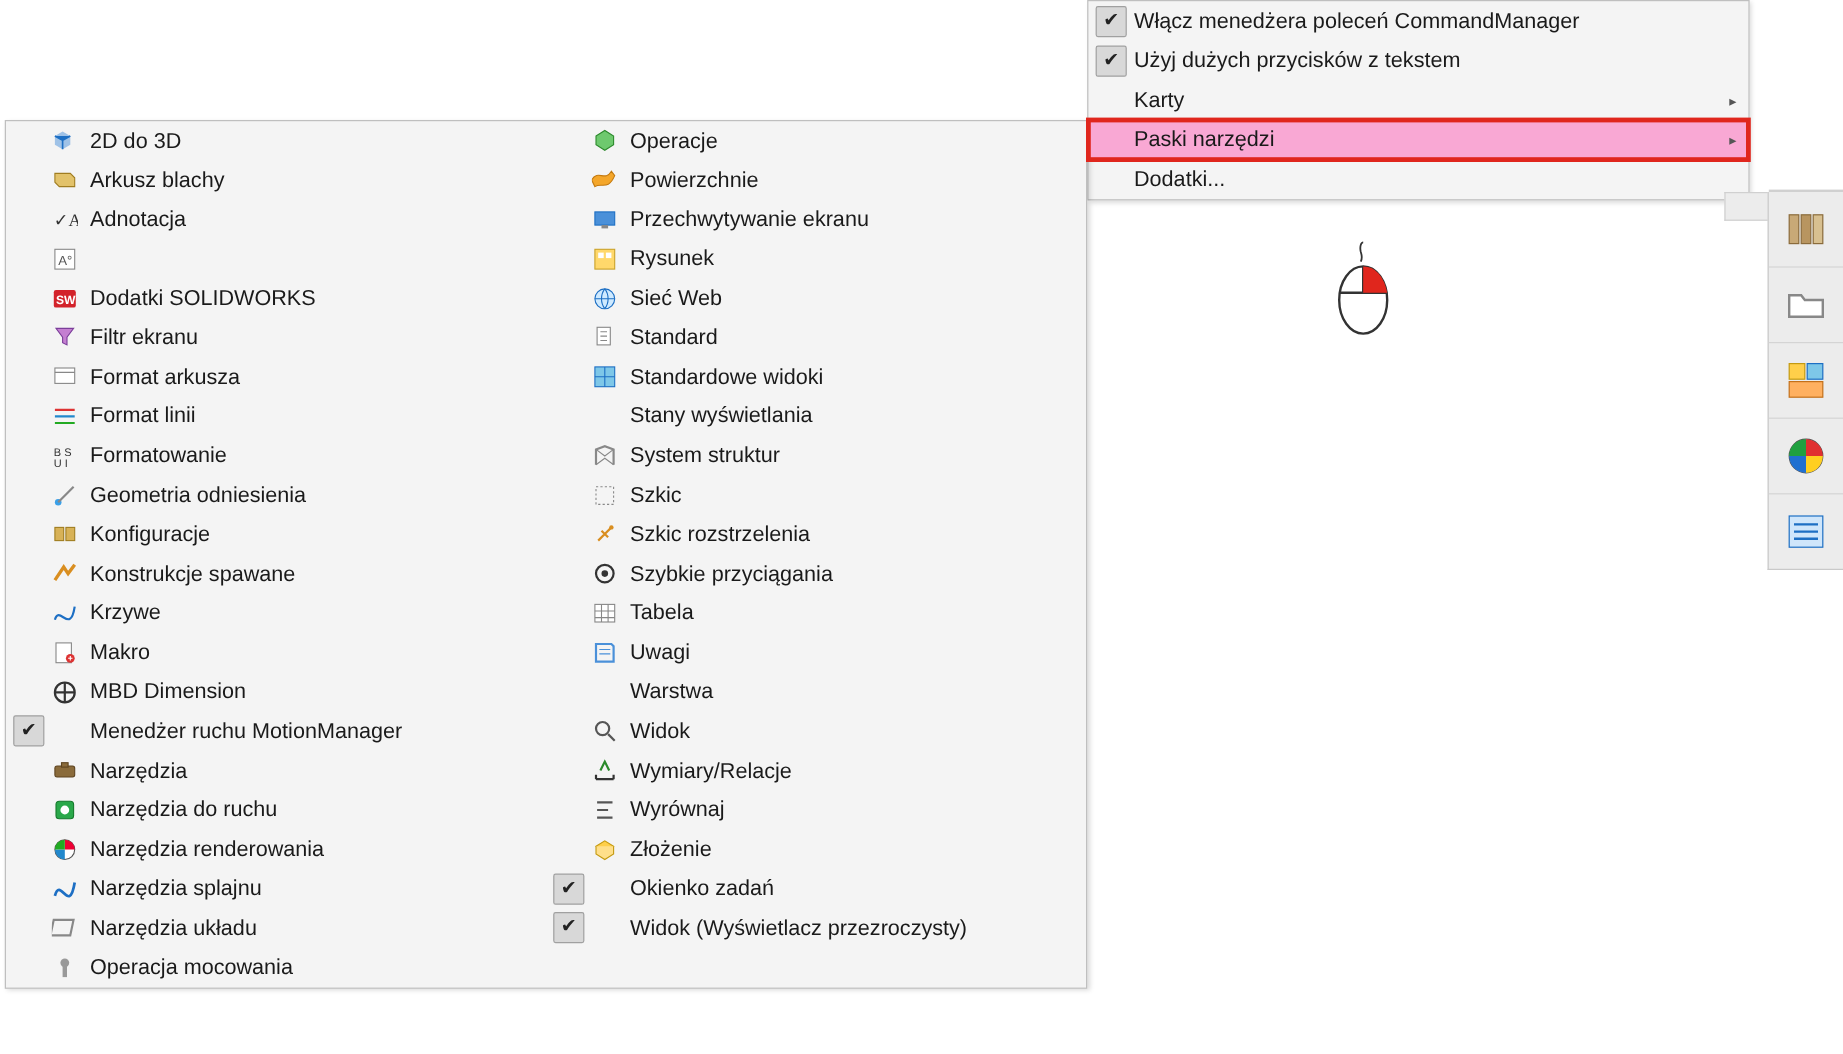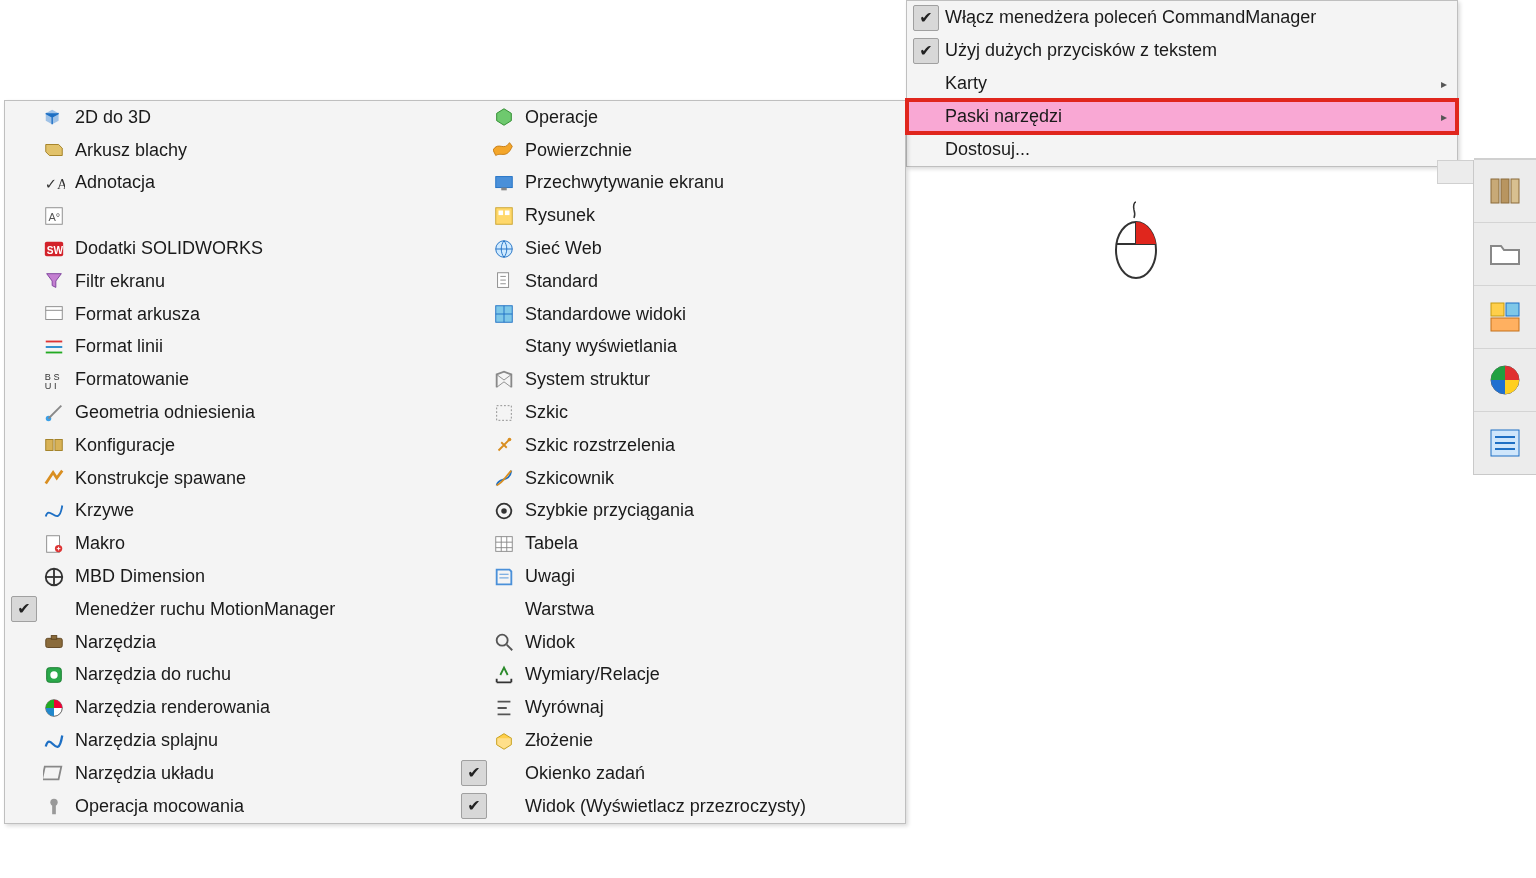--- a/index.html
+++ b/index.html
@@ -343,21 +343,21 @@
     <span class="lbl">Karty</span>
     <span class="arrow">▸</span>
   </div>
   <div class="ctx-item highlight">
     <span class="chk"></span>
     <span class="lbl">Paski narzędzi</span>
     <span class="arrow">▸</span>
   </div>
   <div class="ctx-item">
     <span class="chk"></span>
-    <span class="lbl">Dostosuj...</span>
+    <span class="lbl">Dodatki...</span>
   </div>
 </div>
 
 <div id="submenu">
   <div class="sub-col" id="subcol1">
       <div class="sub-item">
         <span class="chk"></span>
         <span class="ico">
           <svg>
             <use href="#i-cube-2d3d"></use>
@@ -638,29 +638,20 @@
         <span class="lbl">Szkic</span>
       </div>
       <div class="sub-item">
         <span class="chk"></span>
         <span class="ico">
           <svg>
             <use href="#i-explode-sk"></use>
           </svg>
         </span>
         <span class="lbl">Szkic rozstrzelenia</span>
-      </div>
-      <div class="sub-item">
-        <span class="chk"></span>
-        <span class="ico">
-          <svg>
-            <use href="#i-sketcher"></use>
-          </svg>
-        </span>
-        <span class="lbl">Szkicownik</span>
       </div>
       <div class="sub-item">
         <span class="chk"></span>
         <span class="ico">
           <svg>
             <use href="#i-quick-snaps"></use>
           </svg>
         </span>
         <span class="lbl">Szybkie przyciągania</span>
       </div>

